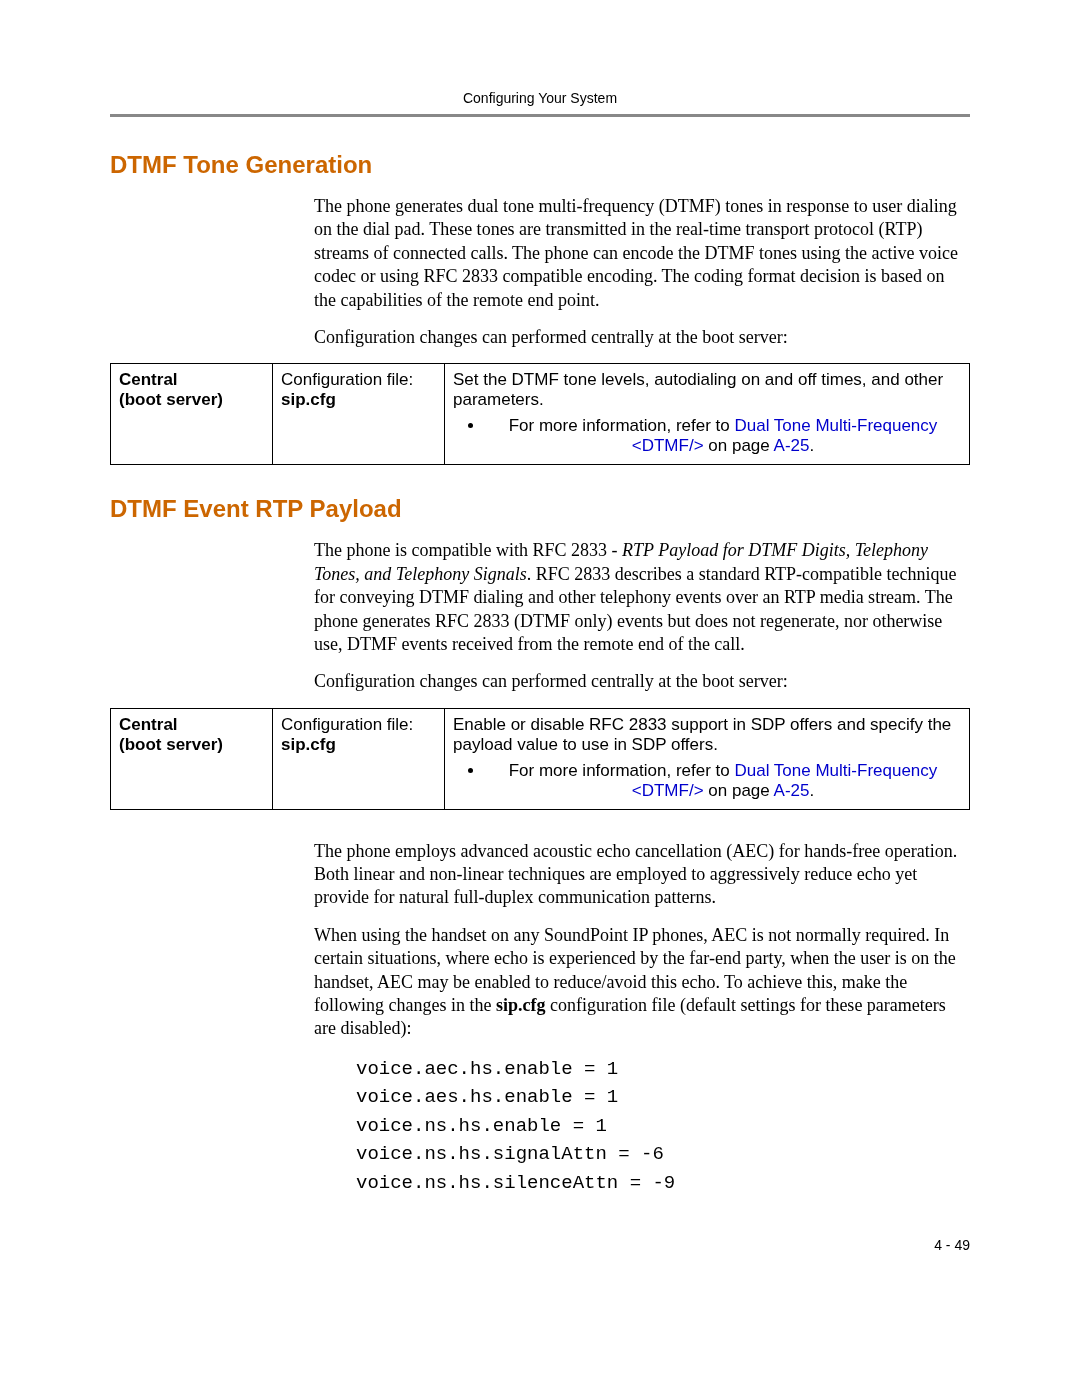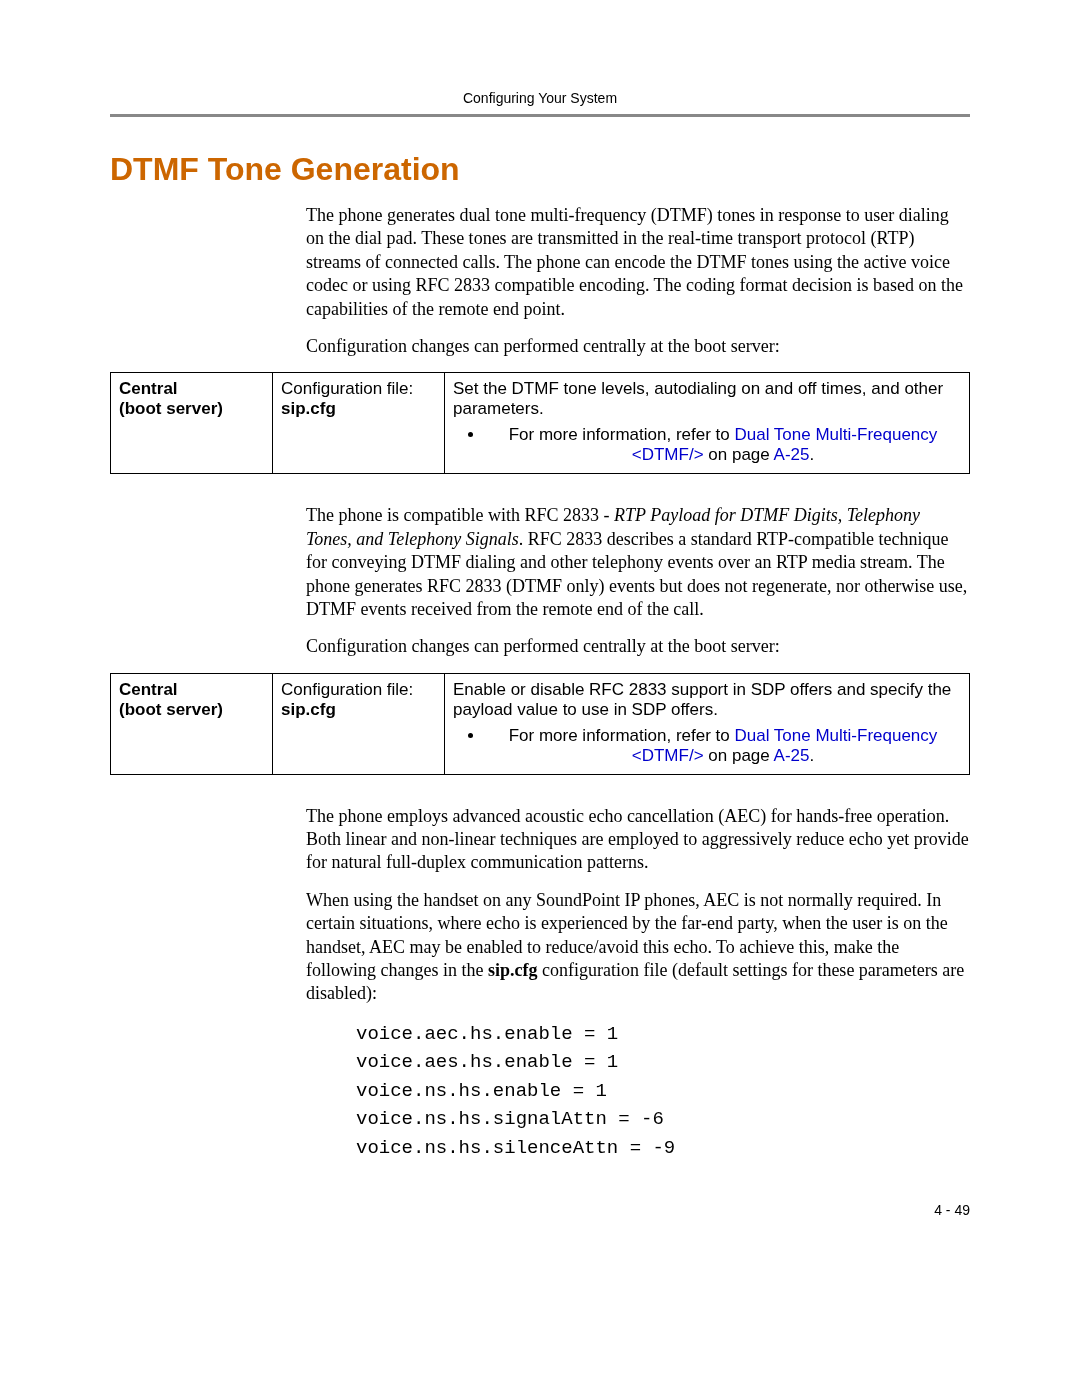--- a/index.html
+++ b/index.html
@@ -23,29 +23,29 @@
   }
   .rule {
     border: none;
     border-top: 3px solid #888;
     margin: 0 0 34px 0;
   }
   h2.section {
     font-family: Arial, Helvetica, sans-serif;
     font-weight: bold;
     color: #cc6600;
-    font-size: 32px;
+    font-size: 24px;
     margin: 8px 0 16px 0;
   }
   .body-block {
     margin-left: 196px;
     font-size: 18px;
     line-height: 1.3;
   }
-  .body-block p { margin: 0 0 14px 0; }
+  .body-block p { margin: 0 0 14px 8px; }
   .body-block .after-gap { margin-top: 6px; }
   em.italic { font-style: italic; }
   strong.inline { font-weight: bold; }
 
   table.cfg {
     width: 100%;
     border-collapse: collapse;
     margin: 8px 0 30px 0;
     font-family: Liberation Sans, sans-serif;
     font-size: 17px;
@@ -102,20 +102,21 @@
       <td>
         <span>Set the DTMF tone levels, autodialing on and off times, and other parameters.</span>
         <ul class="tbl-list">
           <li><span>For more information, refer to </span><a class="link" href="#">Dual Tone Multi-Frequency &lt;DTMF/&gt;</a><span> on page </span><a class="link" href="#">A-25</a><span>.</span></li>
         </ul>
       </td>
     </tr>
   </tbody>
     </table>
 
+  <h2 class="section">DTMF Event RTP Payload</h2>
   <div class="body-block">
     <p><span>The phone is compatible with RFC 2833 - </span><em class="italic">RTP Payload for DTMF Digits, Telephony Tones, and Telephony Signals</em><span>. RFC 2833 describes a standard RTP-compatible technique for conveying DTMF dialing and other telephony events over an RTP media stream. The phone generates RFC 2833 (DTMF only) events but does not regenerate, nor otherwise use, DTMF events received from the remote end of the call.</span></p>
     <p class="after-gap">Configuration changes can performed centrally at the boot server:</p>
   </div>
 
   <table class="cfg">
     <tbody>
         <tr>
       <td class="col1"><span class="b">Central</span><br><span class="b">(boot server)</span></td>
       <td class="col2"><span>Configuration file:</span><br><span class="b">sip.cfg</span></td>

